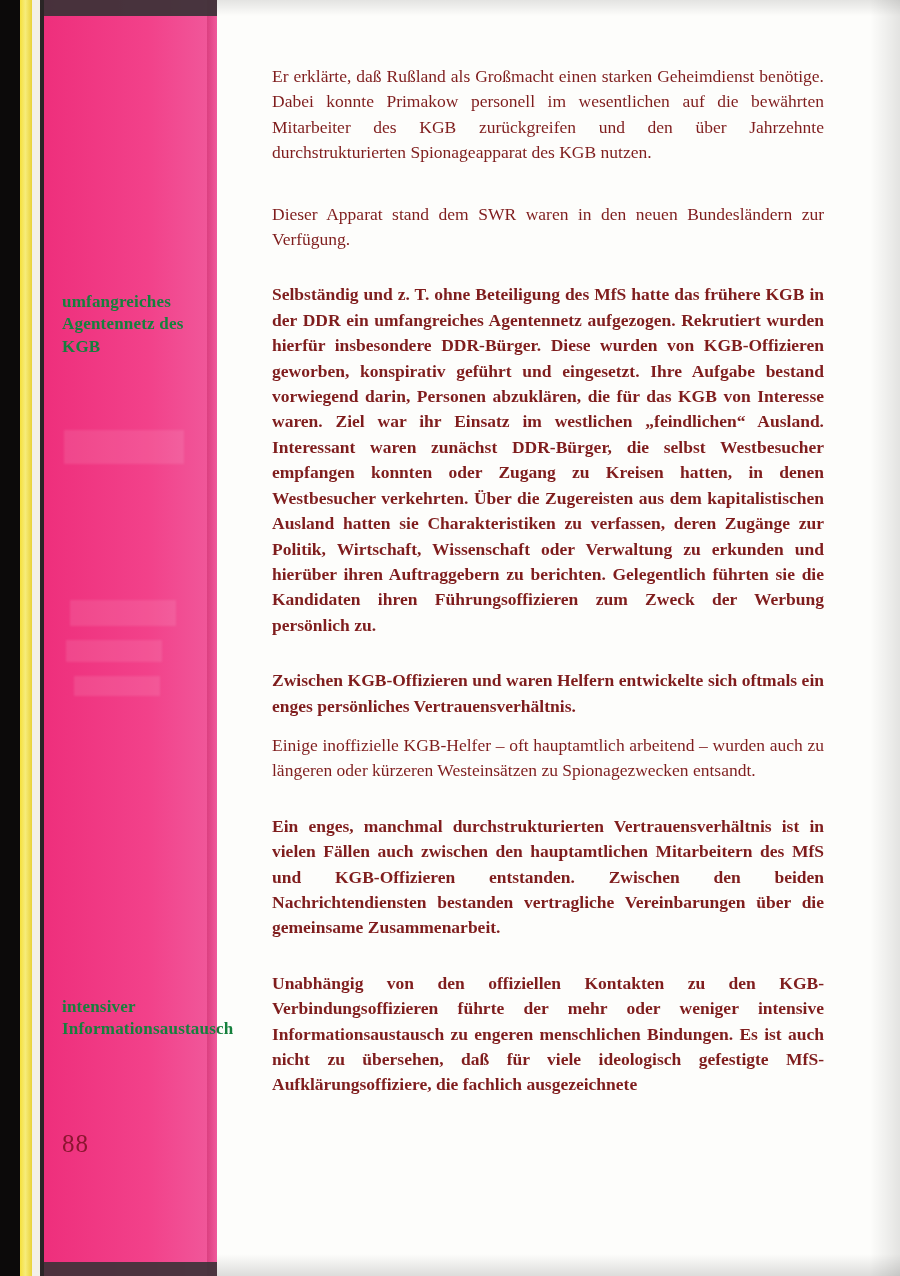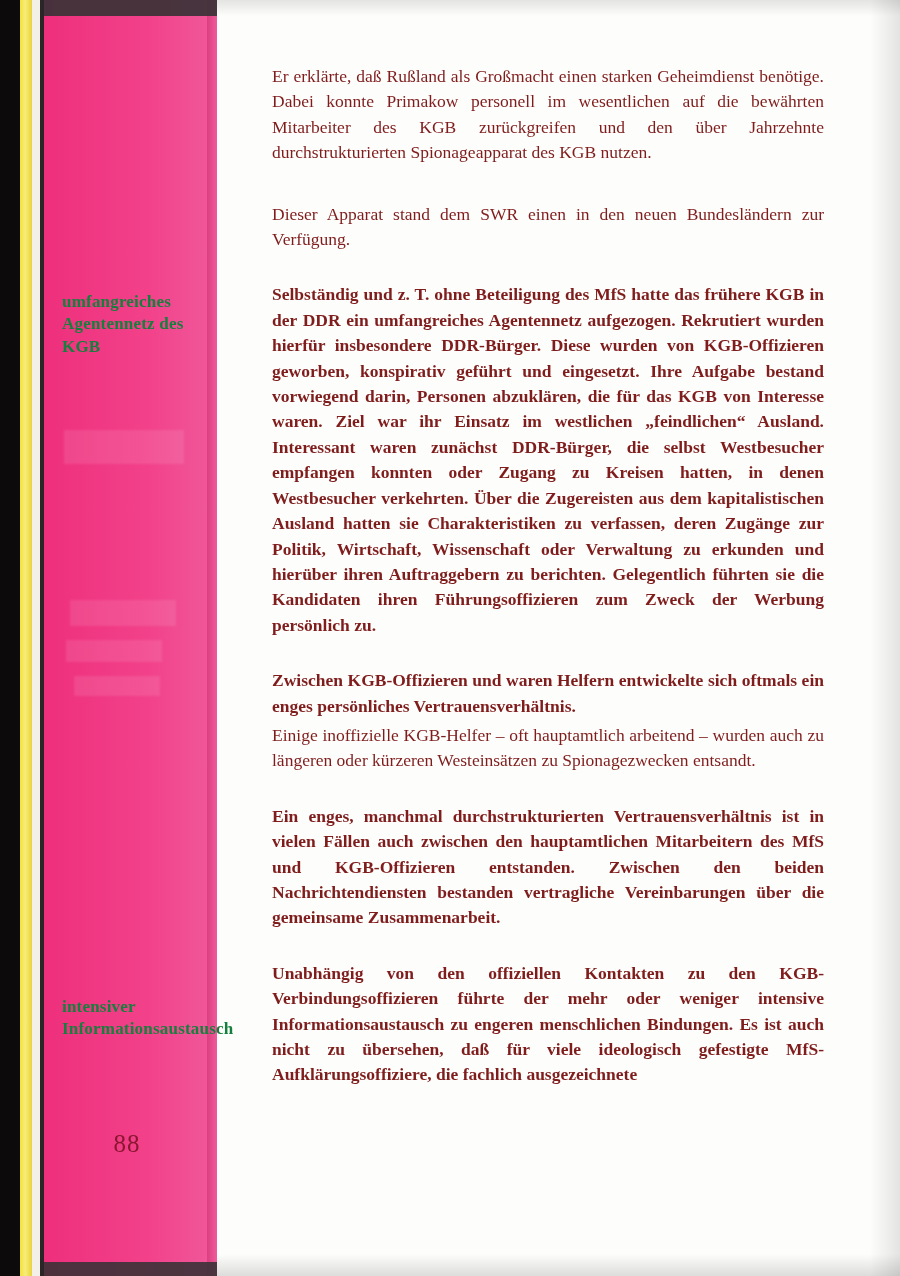--- a/index.html
+++ b/index.html
@@ -91,21 +91,20 @@
     letter-spacing: .2px;
   }
   .side-note-1 { top: 291px; }
   .side-note-2 { top: 996px; }
 
   .page-number {
     position: absolute;
     left: 62px;
     top: 1130px;
     width: 130px;
-    text-align: center;
     color: #8b1630;
     font-family: "Liberation Serif", serif;
     font-size: 25px;
     letter-spacing: 1px;
   }
 
   
   .content {
     position: absolute;
     left: 272px;
@@ -115,21 +114,21 @@
   p {
     margin: 0 0 0 0;
     text-align: justify;
     font-size: 17.5px;
     line-height: 25.4px;
     color: #7f1d1d;
     hyphens: manual;
   }
   p.gap-lg { margin-top: 36px; }
   p.gap-md { margin-top: 30px; font-weight: bold; }
-  p.gap-sm { margin-top: 4px; }
+  p.gap-sm { margin-top: 14px; }
   p.gap-xs { margin-top: 0px; }
 
   
   .right-shade {
     position: absolute;
     right: 0; top: 0;
     width: 30px; height: 1276px;
     background: linear-gradient(to left, rgba(0,0,0,0.10), rgba(0,0,0,0));
   }
   .bottom-shade {
@@ -166,21 +165,21 @@
   <div class="blotch" style="left:74px; top:676px; width:86px; height:20px;"></div>
 
   <div class="side-note side-note-1">umfangreiches Agentennetz des KGB</div>
 
   <div class="side-note side-note-2">intensiver Informationsaustausch</div>
 
   <div class="page-number">88</div>
 
   <div class="content">
     <p class="gap-xs">Er erklärte, daß Rußland als Großmacht einen starken Geheimdienst benötige. Dabei konnte Primakow personell im wesentlichen auf die bewährten Mitarbeiter des KGB zurückgreifen und den über Jahrzehnte durchstrukturierten Spionageapparat des KGB nutzen.</p>
-    <p class="gap-lg">Dieser Apparat stand dem SWR einen in den neuen Bundesländern zur Verfügung.</p>
+    <p class="gap-lg">Dieser Apparat stand dem SWR waren in den neuen Bundesländern zur Verfügung.</p>
     <p class="gap-md">Selbständig und z. T. ohne Beteiligung des MfS hatte das frühere KGB in der DDR ein umfangreiches Agentennetz aufgezogen. Rekrutiert wurden hierfür insbesondere DDR-Bürger. Diese wurden von KGB-Offizieren geworben, konspirativ geführt und eingesetzt. Ihre Aufgabe bestand vorwiegend darin, Personen abzuklären, die für das KGB von Interesse waren. Ziel war ihr Einsatz im westlichen „feindlichen“ Ausland. Interessant waren zunächst DDR-Bürger, die selbst Westbesucher empfangen konnten oder Zugang zu Kreisen hatten, in denen Westbesucher verkehrten. Über die Zugereisten aus dem kapitalistischen Ausland hatten sie Charakteristiken zu verfassen, deren Zugänge zur Politik, Wirtschaft, Wissenschaft oder Verwaltung zu erkunden und hierüber ihren Auftraggebern zu berichten. Gelegentlich führten sie die Kandidaten ihren Führungsoffizieren zum Zweck der Werbung persönlich zu.</p>
     <p class="gap-md">Zwischen KGB-Offizieren und waren Helfern entwickelte sich oftmals ein enges persönliches Vertrauensverhältnis.</p>
     <p class="gap-sm">Einige inoffizielle KGB-Helfer – oft hauptamtlich arbeitend – wurden auch zu längeren oder kürzeren Westeinsätzen zu Spionagezwecken entsandt.</p>
     <p class="gap-md">Ein enges, manchmal durchstrukturierten Vertrauensverhältnis ist in vielen Fällen auch zwischen den hauptamtlichen Mitarbeitern des MfS und KGB-Offizieren entstanden. Zwischen den beiden Nachrichtendiensten bestanden vertragliche Vereinbarungen über die gemeinsame Zusammenarbeit.</p>
     <p class="gap-md">Unabhängig von den offiziellen Kontakten zu den KGB-Verbindungsoffizieren führte der mehr oder weniger intensive Informationsaustausch zu engeren menschlichen Bindungen. Es ist auch nicht zu übersehen, daß für viele ideologisch gefestigte MfS-Aufklärungsoffiziere, die fachlich ausgezeichnete</p>
   </div>
 
   <div class="top-shade"></div>
   <div class="right-shade"></div>
   <div class="bottom-shade"></div>

